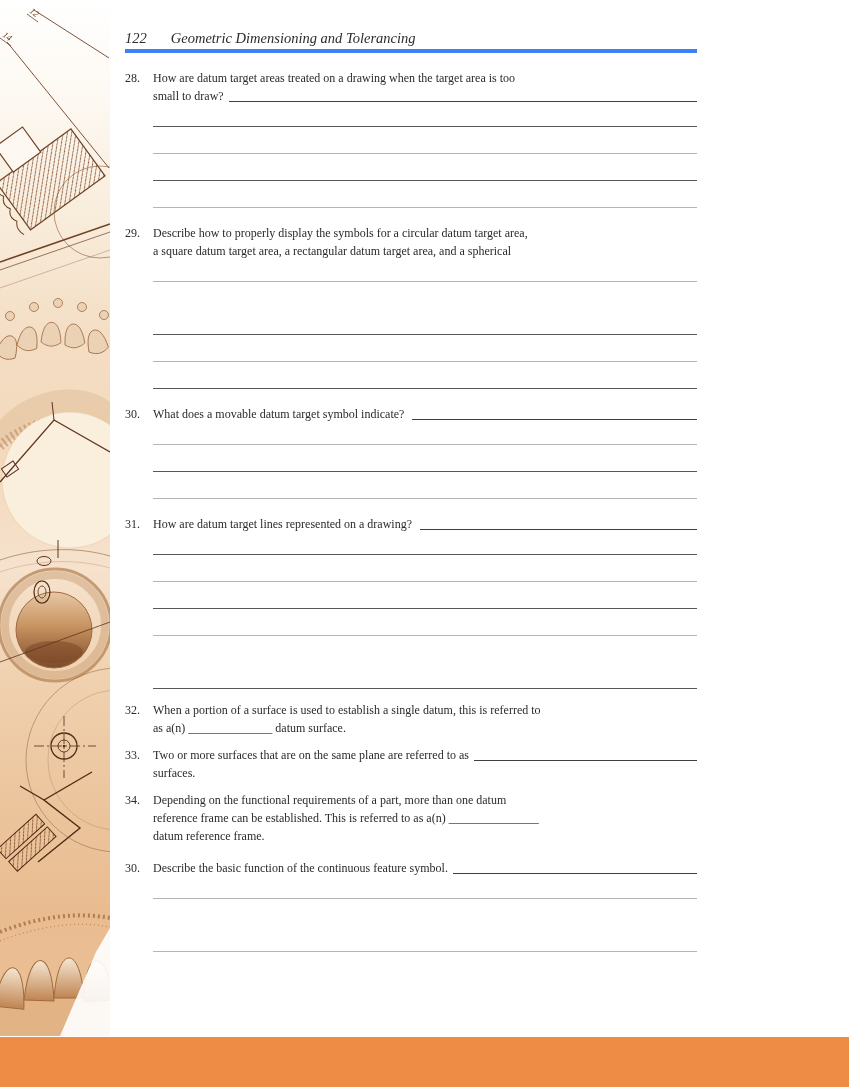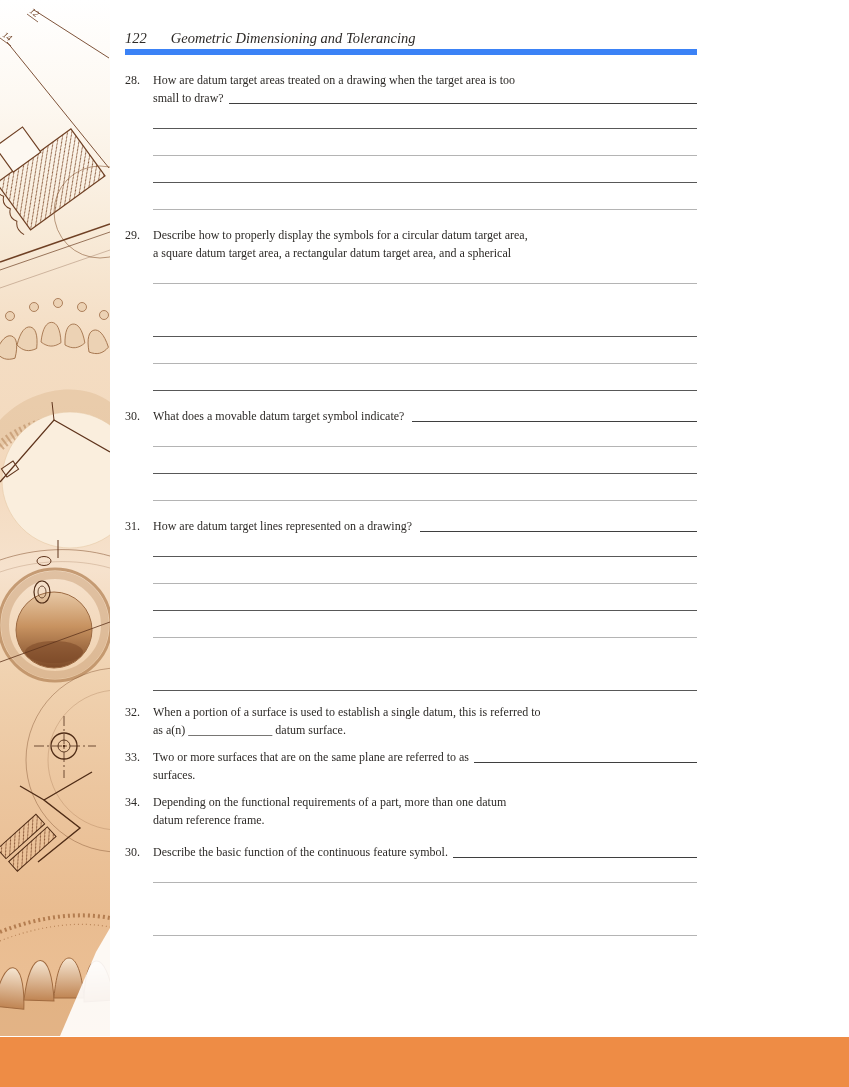--- a/index.html
+++ b/index.html
@@ -19,21 +19,21 @@
   #footer-bar{
     position:absolute;left:0;top:1037px;width:849px;height:50px;
     background:#EE8C45;
   }
   
   #content{
     position:absolute;left:125px;top:0;width:572px;
   }
   #header{
     padding-top:29px;padding-bottom:2px;
-    border-bottom:6px solid #3b82f6;
+    border-bottom:4px solid #3b82f6;
     line-height:18px;
     font-style:italic;
     font-size:14.5px;
     white-space:nowrap;overflow:hidden;
   }
   #header .page-num{margin-right:24px;}
   
   .question{
     position:relative;
     padding-left:28px;
@@ -261,20 +261,21 @@
           <span class="q-num">33.</span>
           <div class="q-body">
             <div class="q-line"><span class="q-text">Two or more surfaces that are on the same plane are referred to as</span><span class="line-fill"></span></div>
             <div class="q-line"><span class="q-text">surfaces.</span></div>
           </div>
         </div>
         <div class="question" style="margin-top: 9px;">
           <span class="q-num">34.</span>
           <div class="q-body">
             <div class="q-line"><span class="q-text">Depending on the functional requirements of a part, more than one datum</span></div>
+            <div class="q-line"><span class="q-text">reference frame can be established. This is referred to as a(n) _______________</span></div>
             <div class="q-line"><span class="q-text">datum reference frame.</span></div>
           </div>
         </div>
         <div class="question" style="margin-top: 14px;">
           <span class="q-num">30.</span>
           <div class="q-body">
             <div class="q-line"><span class="q-text">Describe the basic function of the continuous feature symbol.</span><span class="line-fill"></span></div>
           </div>
         </div>
         <div class="answer-line tone-light gap-first"></div>

